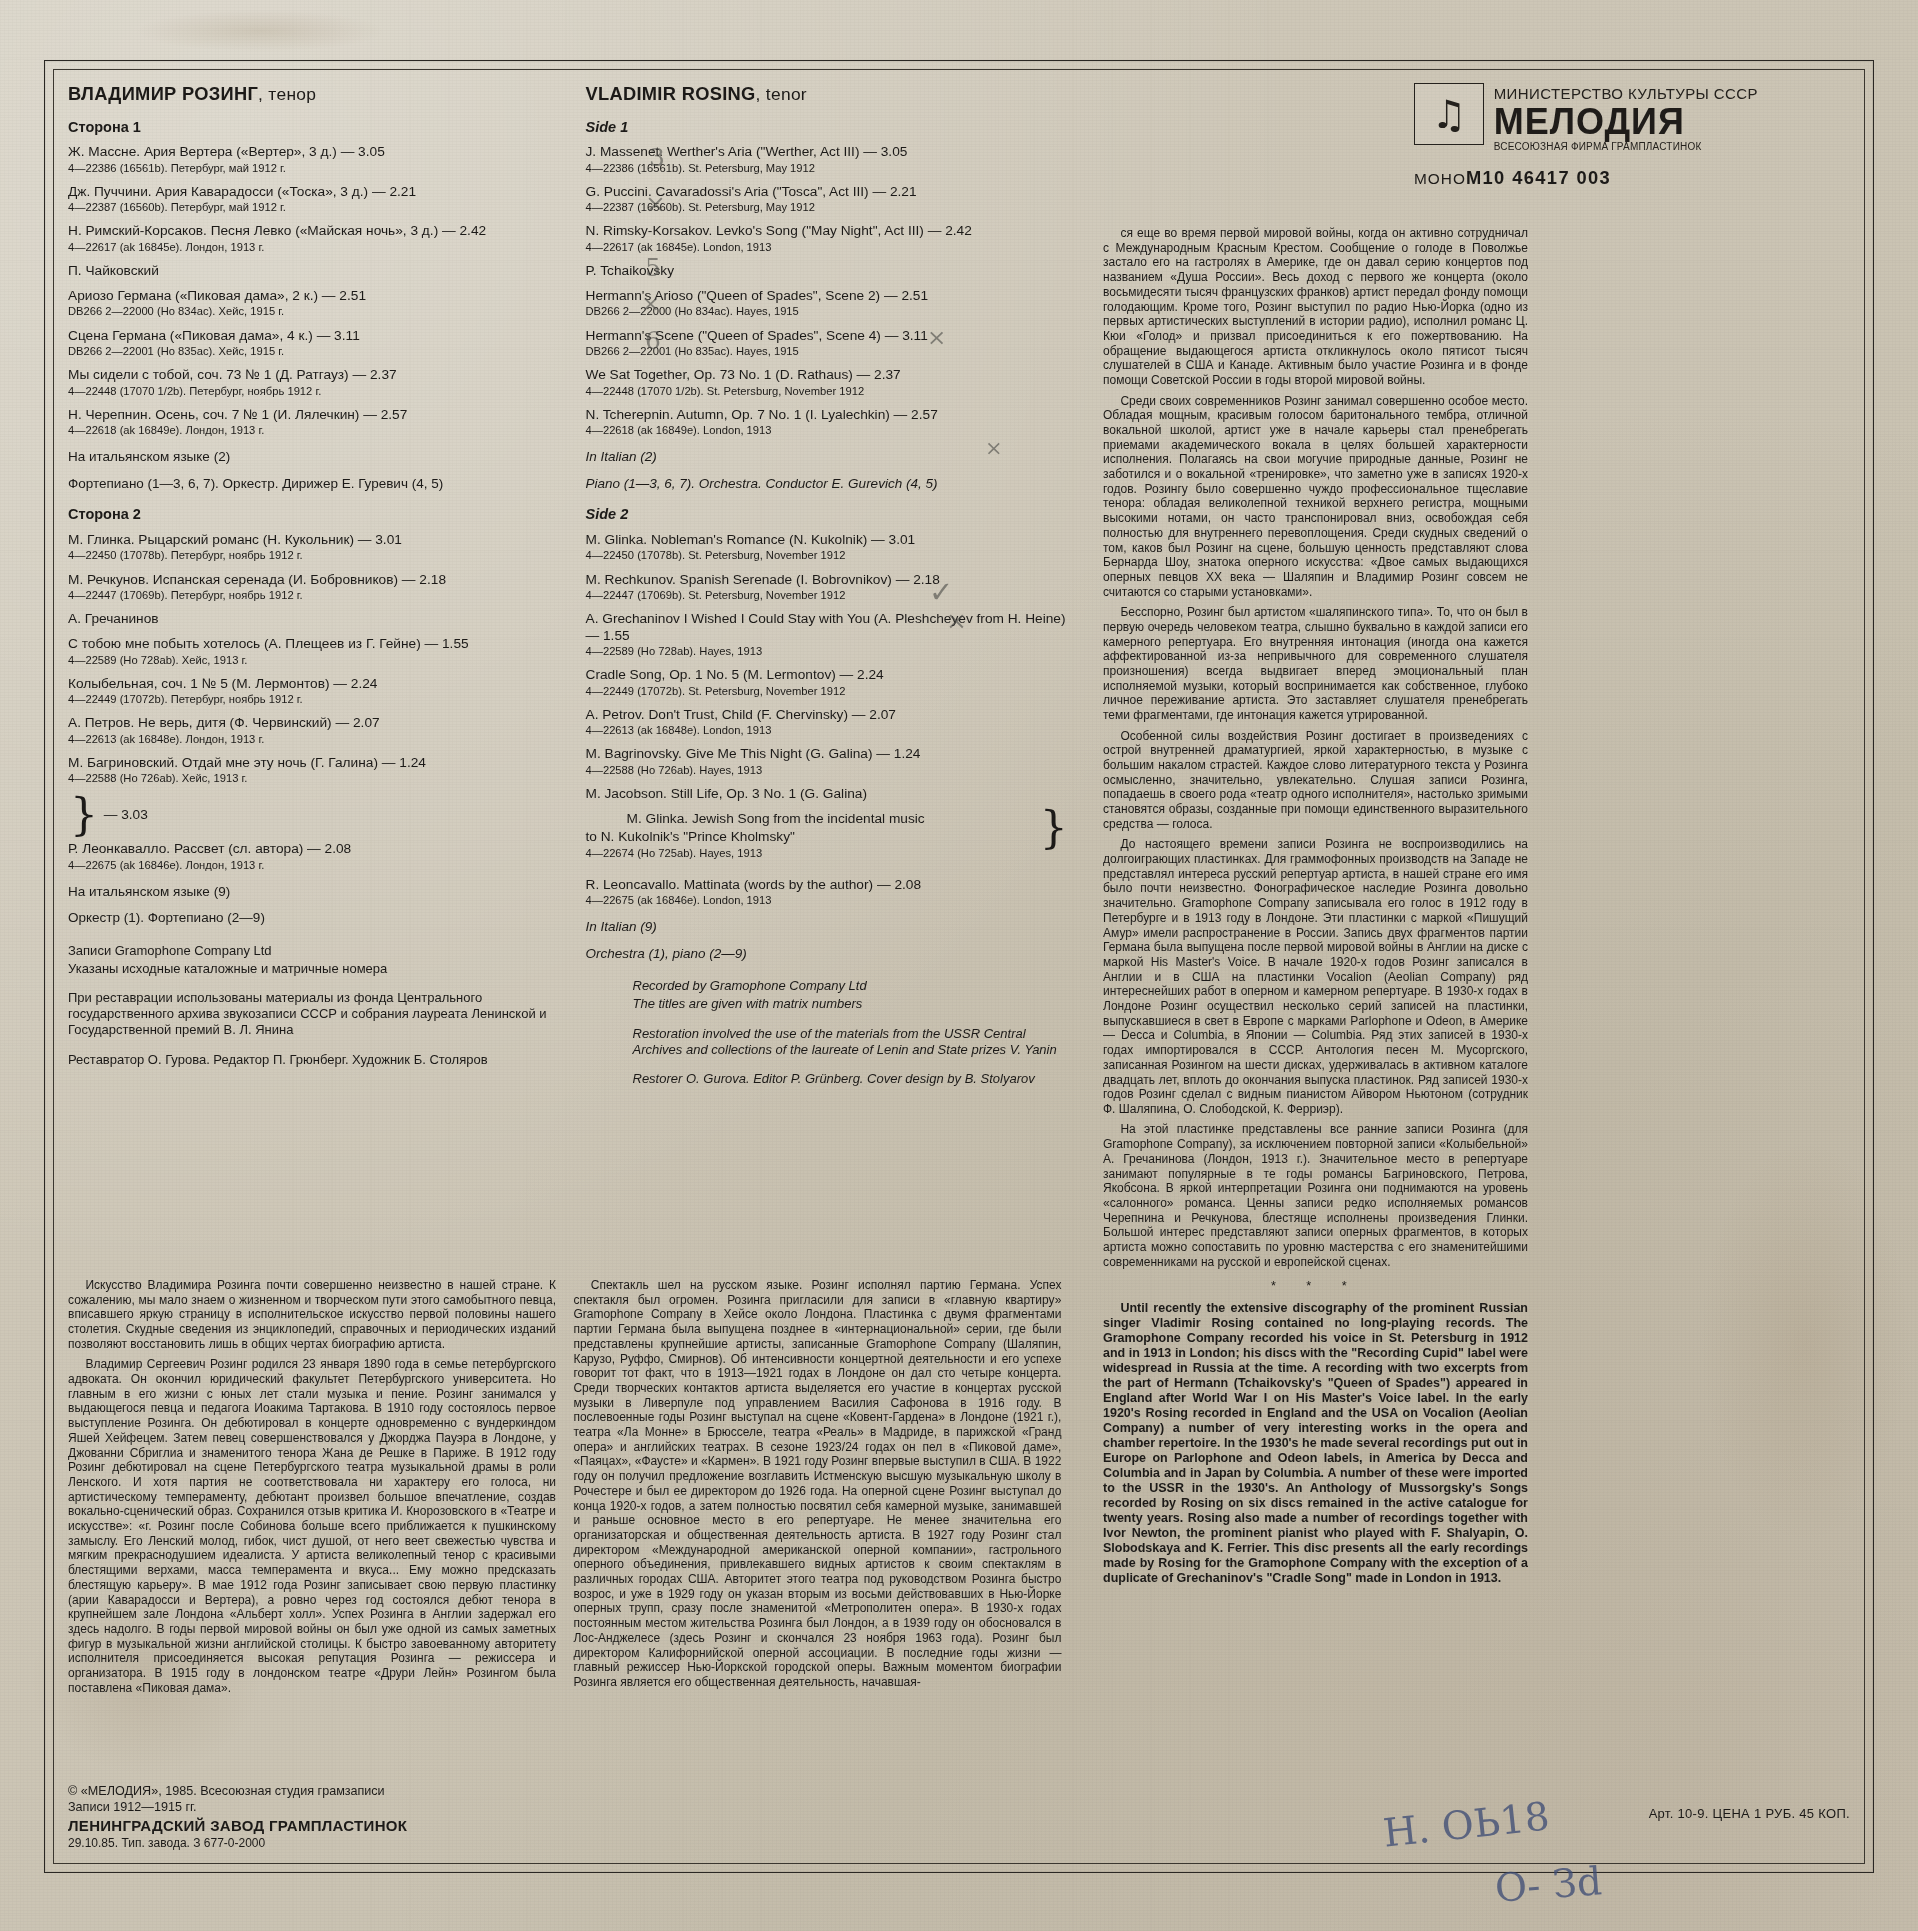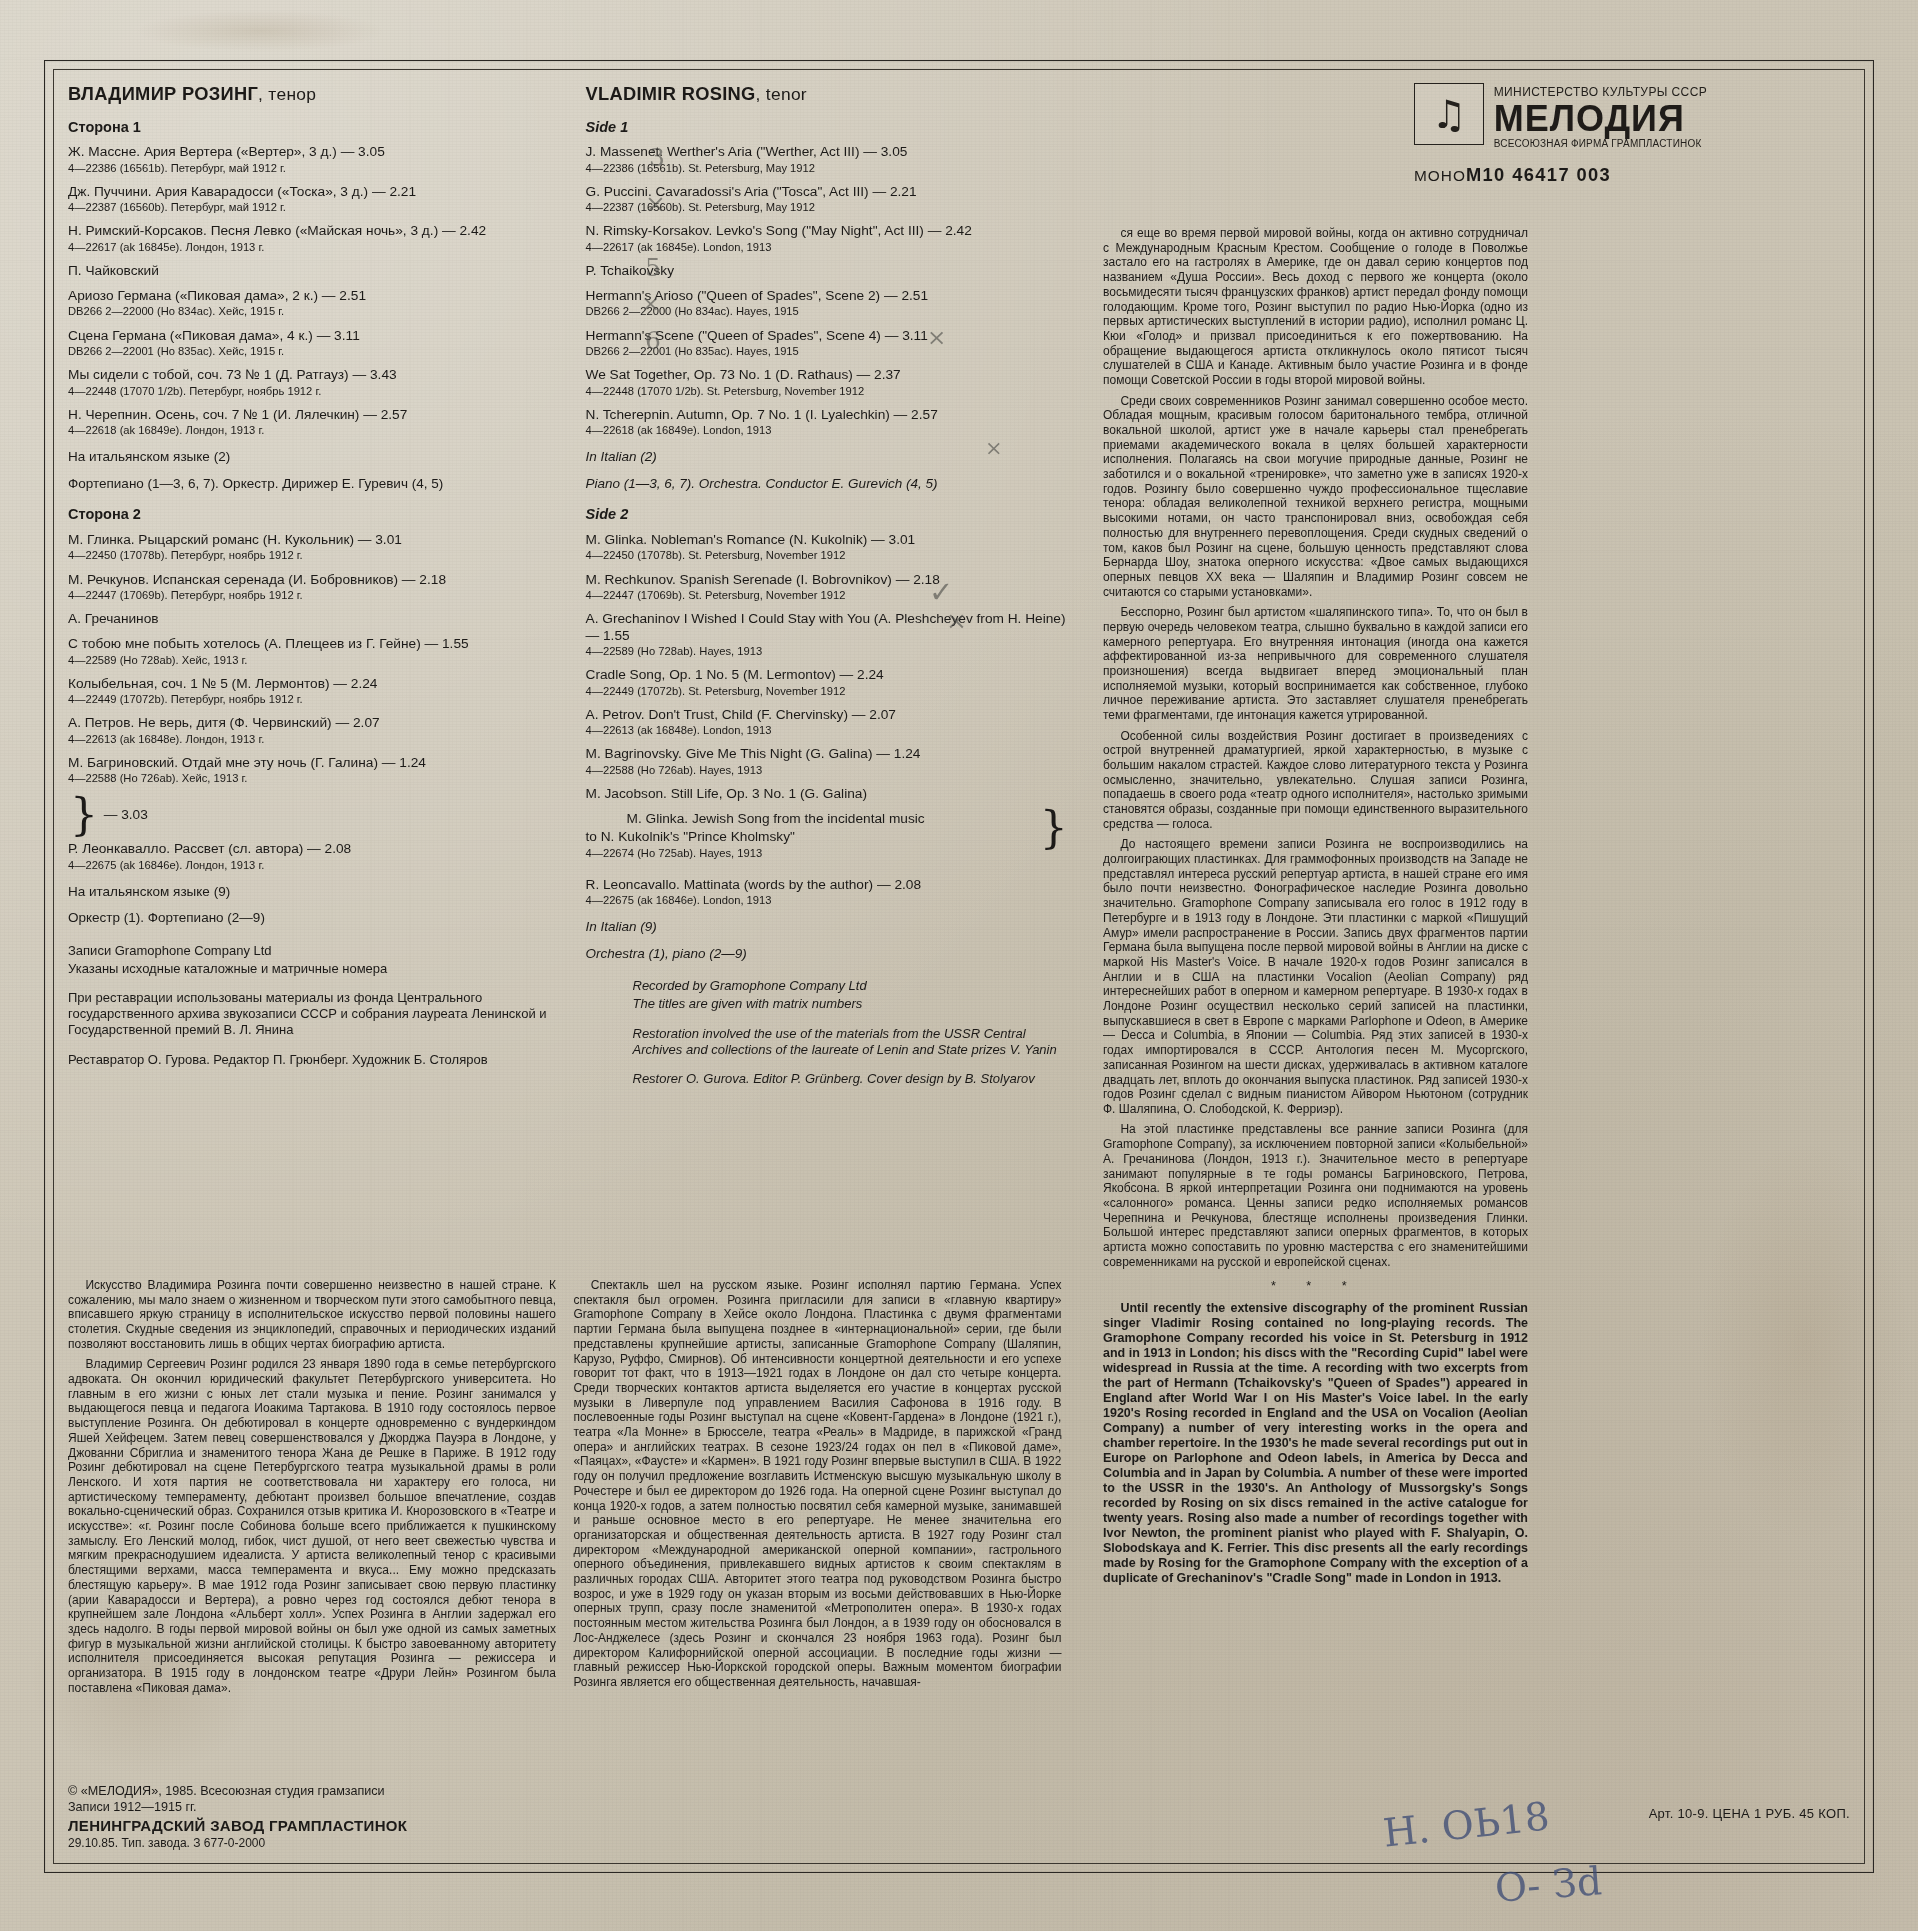--- a/index.html
+++ b/index.html
@@ -51,21 +51,21 @@
   .melodiya-head{
     position:absolute;right:0;top:0;width:436px;
   }
   .logo-row{display:flex;align-items:flex-start;gap:9.7px;}
   .logo-box{
     width:68px;height:60px;border:1.9px solid #24211d;display:flex;align-items:center;justify-content:center;
     background:rgba(255,255,255,.10);
   }
   .logo-note{font-size:39px;line-height:39px;color:#24211d;font-family:"DejaVu Sans",sans-serif;}
   .brand-wrap{flex:1;}
-  .ministry{font-size:12px;letter-spacing:0.4px;color:#24211d;margin:1.9px 0 1.9px 0;}
+  .ministry{font-size:15px;letter-spacing:0.4px;color:#24211d;margin:1.9px 0 1.9px 0;}
   .brand{font-size:36px;font-weight:bold;letter-spacing:1px;color:#1f1c19;line-height:35px;}
   .vsfg{font-size:10px;letter-spacing:0.2px;color:#24211d;margin-top:1.9px;}
   .mono-row{display:flex;align-items:baseline;margin-top:15.4px;}
   .mono{font-size:15.4px;letter-spacing:1px;}
   .catno{font-size:18.3px;font-weight:bold;letter-spacing:1.4px;}
 
   h1.t-ru, h1.t-en{
     font-size:18.3px;font-weight:bold;margin:0 0 13.5px 0;letter-spacing:0.3px;
   }
   h1.t-en{font-style:normal;}
@@ -175,21 +175,21 @@
         </div>
       <div class="track">
           <div class="tline">Ариозо Германа («Пиковая дама», 2 к.) — 2.51</div>
           <div class="matrix">DB266 2—22000 (Ho 834ac). Хейс, 1915 г.</div>
         </div>
       <div class="track">
           <div class="tline">Сцена Германа («Пиковая дама», 4 к.) — 3.11</div>
           <div class="matrix">DB266 2—22001 (Ho 835ac). Хейс, 1915 г.</div>
         </div>
       <div class="track">
-          <div class="tline">Мы сидели с тобой, соч. 73 № 1 (Д. Ратгауз) — 3.43</div>
+          <div class="tline">Мы сидели с тобой, соч. 73 № 1 (Д. Ратгауз) — 2.37</div>
           <div class="matrix">4—22448 (17070 1/2b). Петербург, ноябрь 1912 г.</div>
         </div>
       <div class="track">
           <div class="tline">Н. Черепнин. Осень, соч. 7 № 1 (И. Лялечкин) — 2.57</div>
           <div class="matrix">4—22618 (ak 16849e). Лондон, 1913 г.</div>
         </div>
 
       <div class="note-line">На итальянском языке (2)</div>
       <div class="note-line">Фортепиано (1—3, 6, 7). Оркестр. Дирижер Е. Гуревич (4, 5)</div>
 

